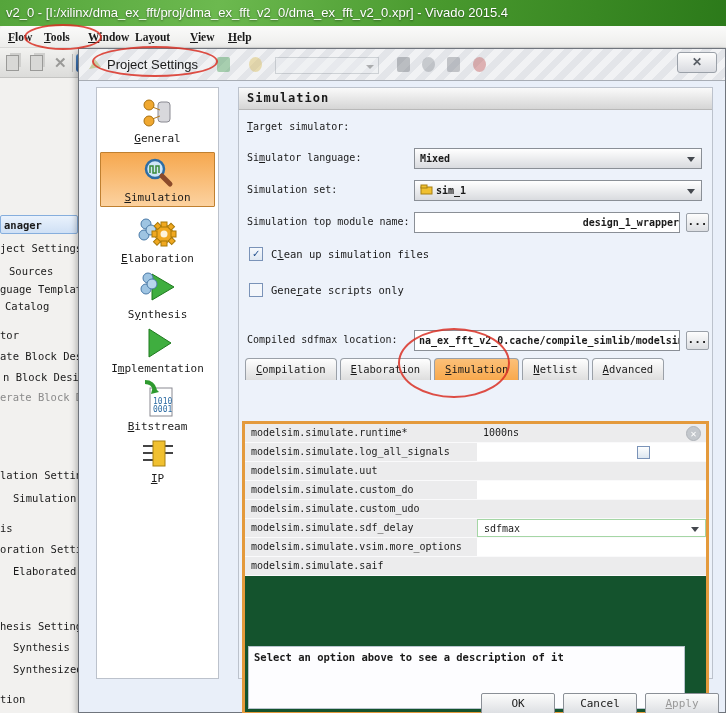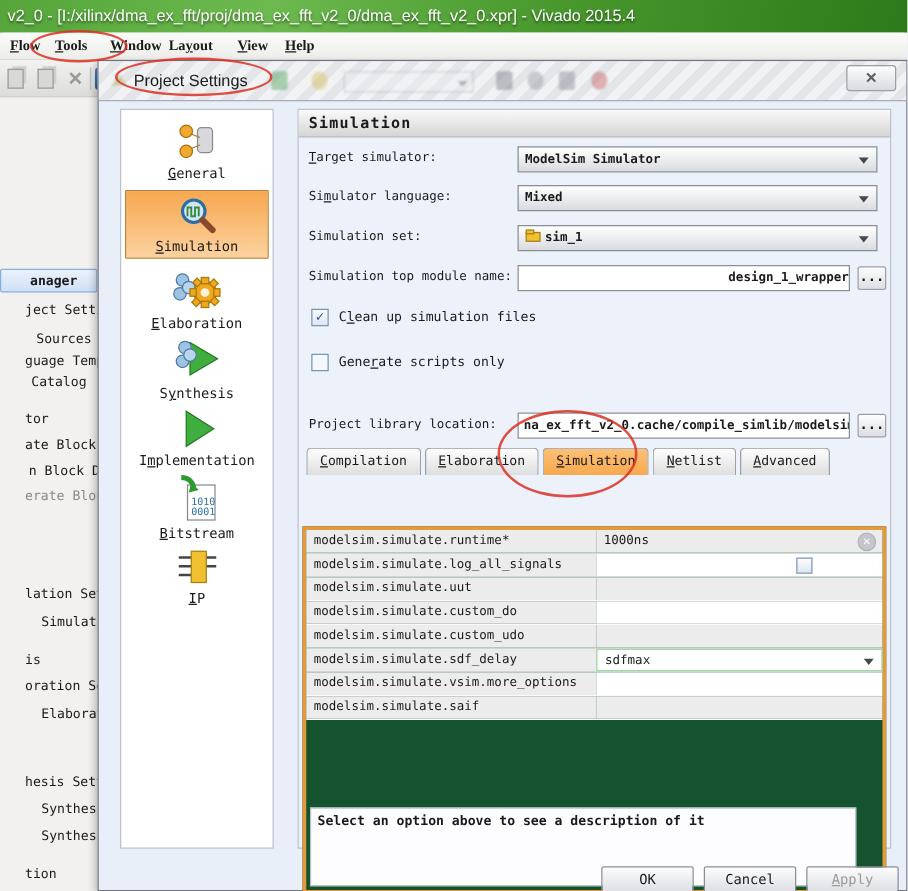--- a/index.html
+++ b/index.html
@@ -16,21 +16,21 @@
   .menu-item { position:absolute; top:3px; height:17px; line-height:16px; padding:0 4px; font-weight:700; font-size:11.5px; cursor:default; }
   .toolbar { position:absolute; left:0; top:48px; width:726px; height:30px;
     background:linear-gradient(#f2f2f0,#dcdcda); border-bottom:1px solid #c4c4c2; }
   .tb-doc { position:absolute; top:7px; width:13px; height:16px; background:#d8d8d6; border:1px solid #9a9a98; box-shadow:3px -3px 0 -1px #cfcfcd; }
   .tb-x { position:absolute; top:6px; font-size:15px; font-weight:700; color:#9a9a98; font-family:"Liberation Sans",sans-serif; }
   .tb-sep { position:absolute; top:6px; width:1px; height:18px; background:#bdbdbb; }
   .tb-half { position:absolute; top:6px; width:10px; height:18px; background:linear-gradient(#4a86c8,#2c5e9e); border-radius:3px 0 0 3px; }
 
   
   .flownav { position:absolute; left:0; top:78px; width:96px; height:635px; background:#f2f1ef; }
-  .fn-item { position:absolute; white-space:nowrap; font-size:10.5px; line-height:14px; cursor:default;margin-left:20px; }
+  .fn-item { position:absolute; white-space:nowrap; font-size:10.5px; line-height:14px; cursor:default; }
   .fn-sel-box { position:absolute; left:0; top:137px; width:78px; height:19px;
     background:linear-gradient(#eaf2fc,#cfe0f5); border:1px solid #86aedd; border-radius:2px; }
   .fn-bold { font-weight:700; }
   .fn-gray { color:#8a8a8a; }
 
   
   .dialog { position:absolute; left:78px; top:48px; width:648px; height:665px;
     background:#e9eff9; border:1px solid #70757d; box-shadow:-2px 2px 6px rgba(0,0,0,.25); }
   .dlg-titlebar { position:absolute; left:0; top:0; width:100%; height:32px;
     background:repeating-linear-gradient(135deg,#f1f2f4 0 7px,#e3e5e9 7px 14px); border-bottom:1px solid #a8adb5; }
@@ -243,24 +243,20 @@
         <rect x="12" y="3" width="12" height="25" fill="#f0c030" stroke="#a88010"></rect>
       </svg>
       <span class="lbl"><u>I</u>P</span>
     </div>
   </div>
 
   <div class="main-panel">
     <div class="mp-header">Simulation</div>
 
     <span class="f-label" style="top:33px"><u>T</u>arget simulator:</span>
-    <div class="combo" style="top:29px">
-      <span>ModelSim Simulator</span>
-      <span class="arrow"></span>
-    </div>
 
     <span class="f-label" style="top:64px">Si<u>m</u>ulator language:</span>
     <div class="combo" style="top:60px">
       <span>Mixed</span>
       <span class="arrow"></span>
     </div>
 
     <span class="f-label" style="top:96px">Simulation set:</span>
     <div class="combo" style="top:92px">
       <svg width="13" height="11" style="vertical-align:-1px;margin-right:3px">
@@ -278,21 +274,21 @@
 
     <div class="chkrow" style="top:159px;width:200px">
       <span class="chk">✓</span>
       <span class="lbl">C<u>l</u>ean up simulation files</span>
     </div>
     <div class="chkrow" style="top:195px;width:200px">
       <span class="chk" style="background:#f4f7fb"></span>
       <span class="lbl">Gene<u>r</u>ate scripts only</span>
     </div>
 
-    <span class="f-label" style="top:246px">Project library location:</span>
+    <span class="f-label" style="top:246px">Compiled sdfmax location:</span>
     <div class="tinput" style="top:242px">
       <span>na_ex_fft_v2_0.cache/compile_simlib/modelsim</span>
     </div>
     <div class="browse" style="top:243px">...</div>
 
     <div class="tabbar">
       <span class="tab"><u>C</u>ompilation</span>
       <span class="tab"><u>E</u>laboration</span>
       <span class="tab tab-sel"><u>S</u>imulation</span>
       <span class="tab"><u>N</u>etlist</span>

